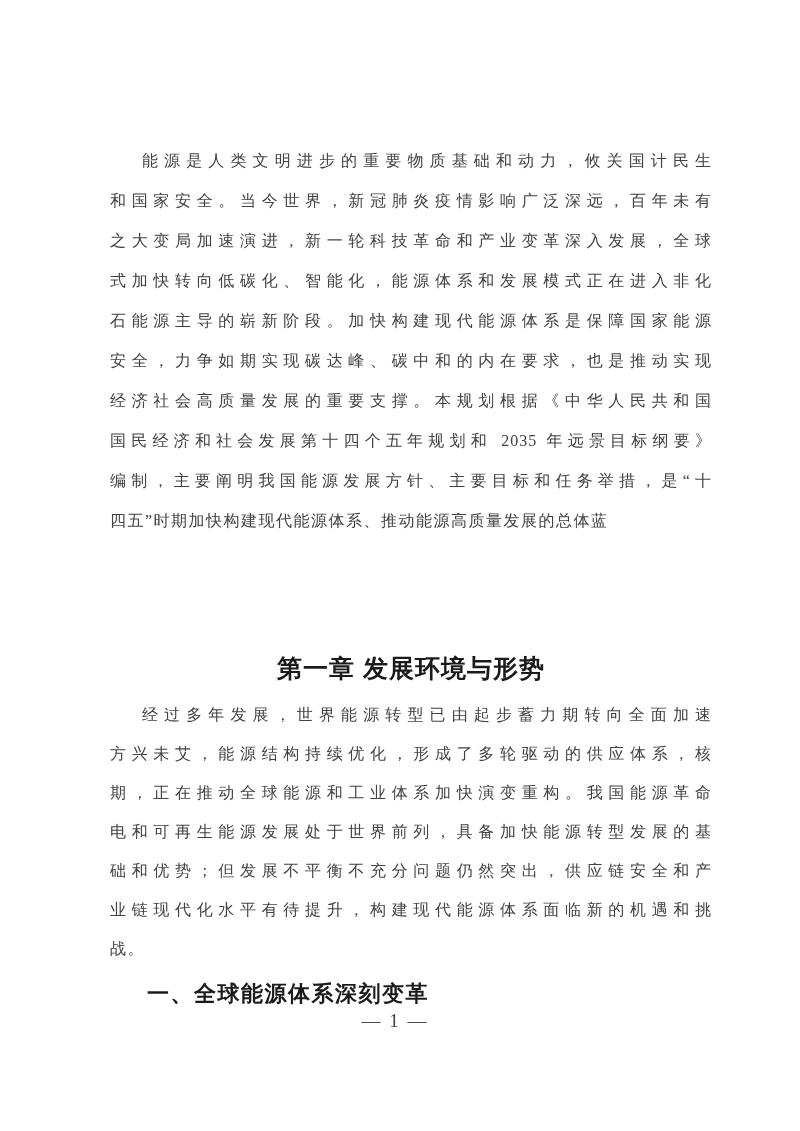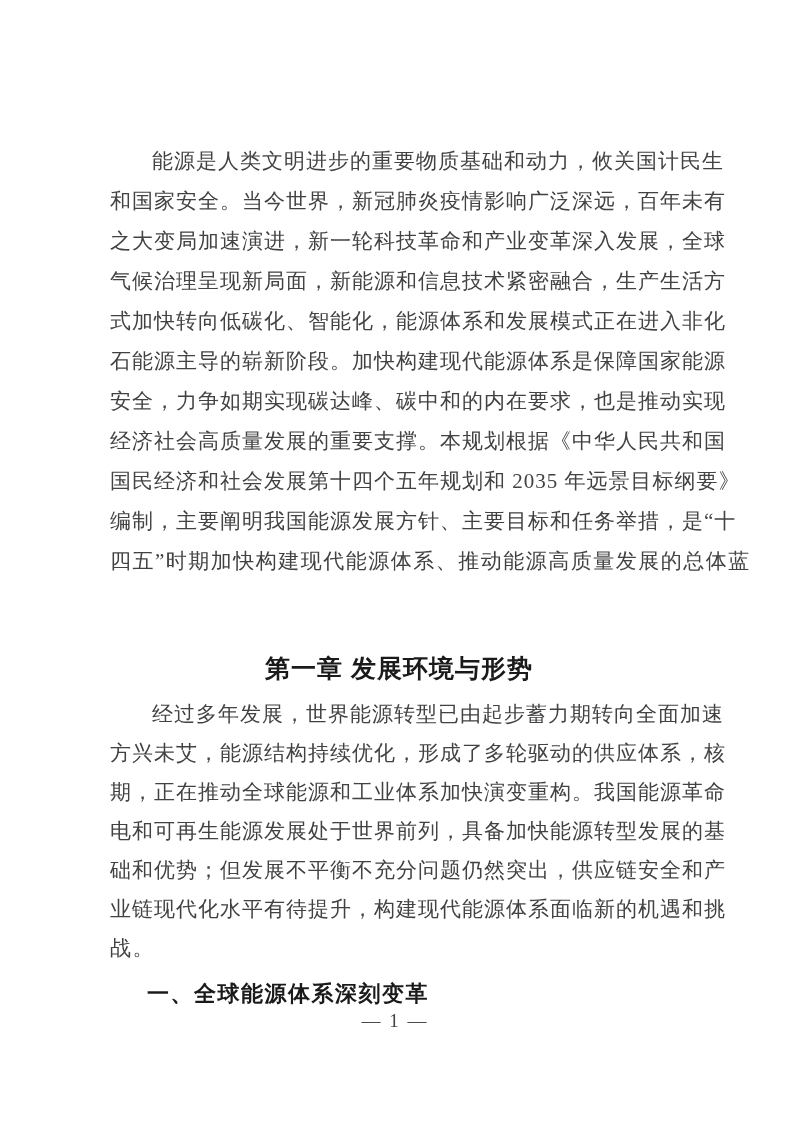--- a/index.html
+++ b/index.html
@@ -14,21 +14,21 @@
     background: #ffffff;
     overflow: hidden;
     font-family: "Liberation Serif", "DejaVu Serif", serif;
   }
   
   .para {
     position: absolute;
     left: 110px;
     width: 602px;
     color: #424242;
-    font-size: 21px;
+    font-size: 16px;
   }
   .para .line {
     line-height: 40px;
     height: 40px;
     letter-spacing: 1px;
     text-align: justify;
     text-align-last: justify;
     white-space: nowrap;
   }
   .para-intro { top: 141px; }
@@ -39,21 +39,21 @@
   }
   .para .line:first-child { text-indent: 2em; }
   .para .line:last-child {
     text-align: left;
     text-align-last: left;
     letter-spacing: 1.5px;
   }
   .chapter-heading {
     position: absolute;
     top: 652px;
-    left: 98px;
+    left: 110px;
     width: 602px;
     margin: 0;
     text-align: center;
     font-family: "Liberation Sans", "DejaVu Sans", sans-serif;
     font-size: 25px;
     font-weight: bold;
     color: #1a1a1a;
     line-height: 32px;
     letter-spacing: 1px;
   }
@@ -85,21 +85,20 @@
 </style>
 </head>
 <body>
 
 <div class="page">
 
   <div class="para para-intro">
       <div class="line">能源是人类文明进步的重要物质基础和动力，攸关国计民生</div>
       <div class="line">和国家安全。当今世界，新冠肺炎疫情影响广泛深远，百年未有</div>
       <div class="line">之大变局加速演进，新一轮科技革命和产业变革深入发展，全球</div>
-      <div class="line">气候治理呈现新局面，新能源和信息技术紧密融合，生产生活方</div>
       <div class="line">式加快转向低碳化、智能化，能源体系和发展模式正在进入非化</div>
       <div class="line">石能源主导的崭新阶段。加快构建现代能源体系是保障国家能源</div>
       <div class="line">安全，力争如期实现碳达峰、碳中和的内在要求，也是推动实现</div>
       <div class="line">经济社会高质量发展的重要支撑。本规划根据《中华人民共和国</div>
       <div class="line">国民经济和社会发展第十四个五年规划和 2035 年远景目标纲要》</div>
       <div class="line">编制，主要阐明我国能源发展方针、主要目标和任务举措，是“十</div>
       <div class="line">四五”时期加快构建现代能源体系、推动能源高质量发展的总体蓝</div>
     </div>
 
   <h1 class="chapter-heading">第一章 发展环境与形势</h1>

